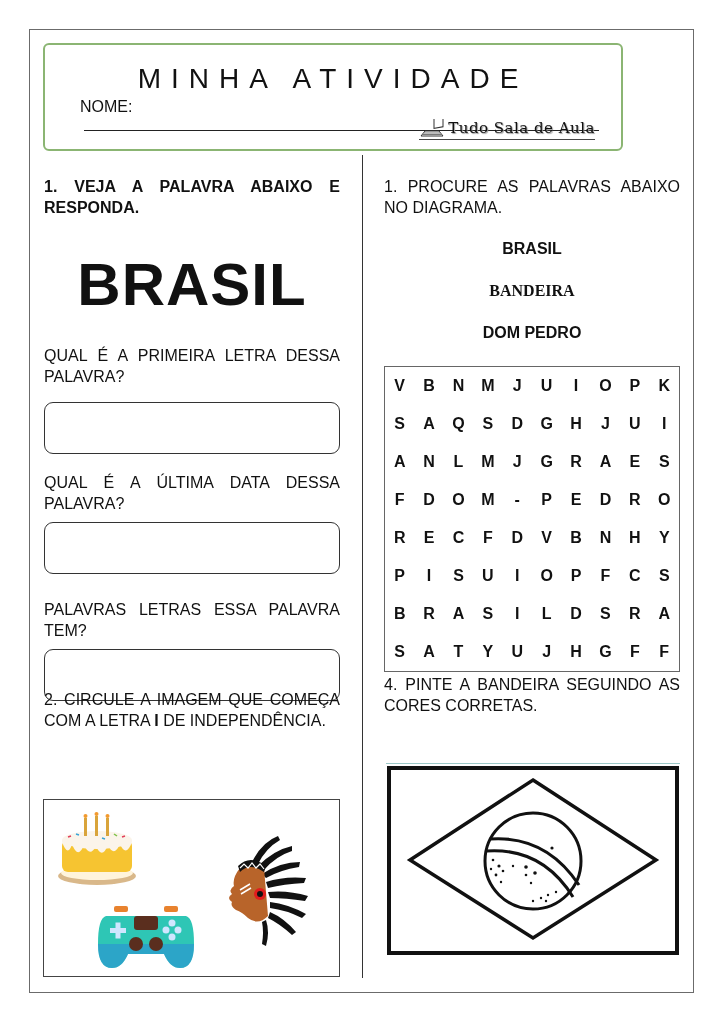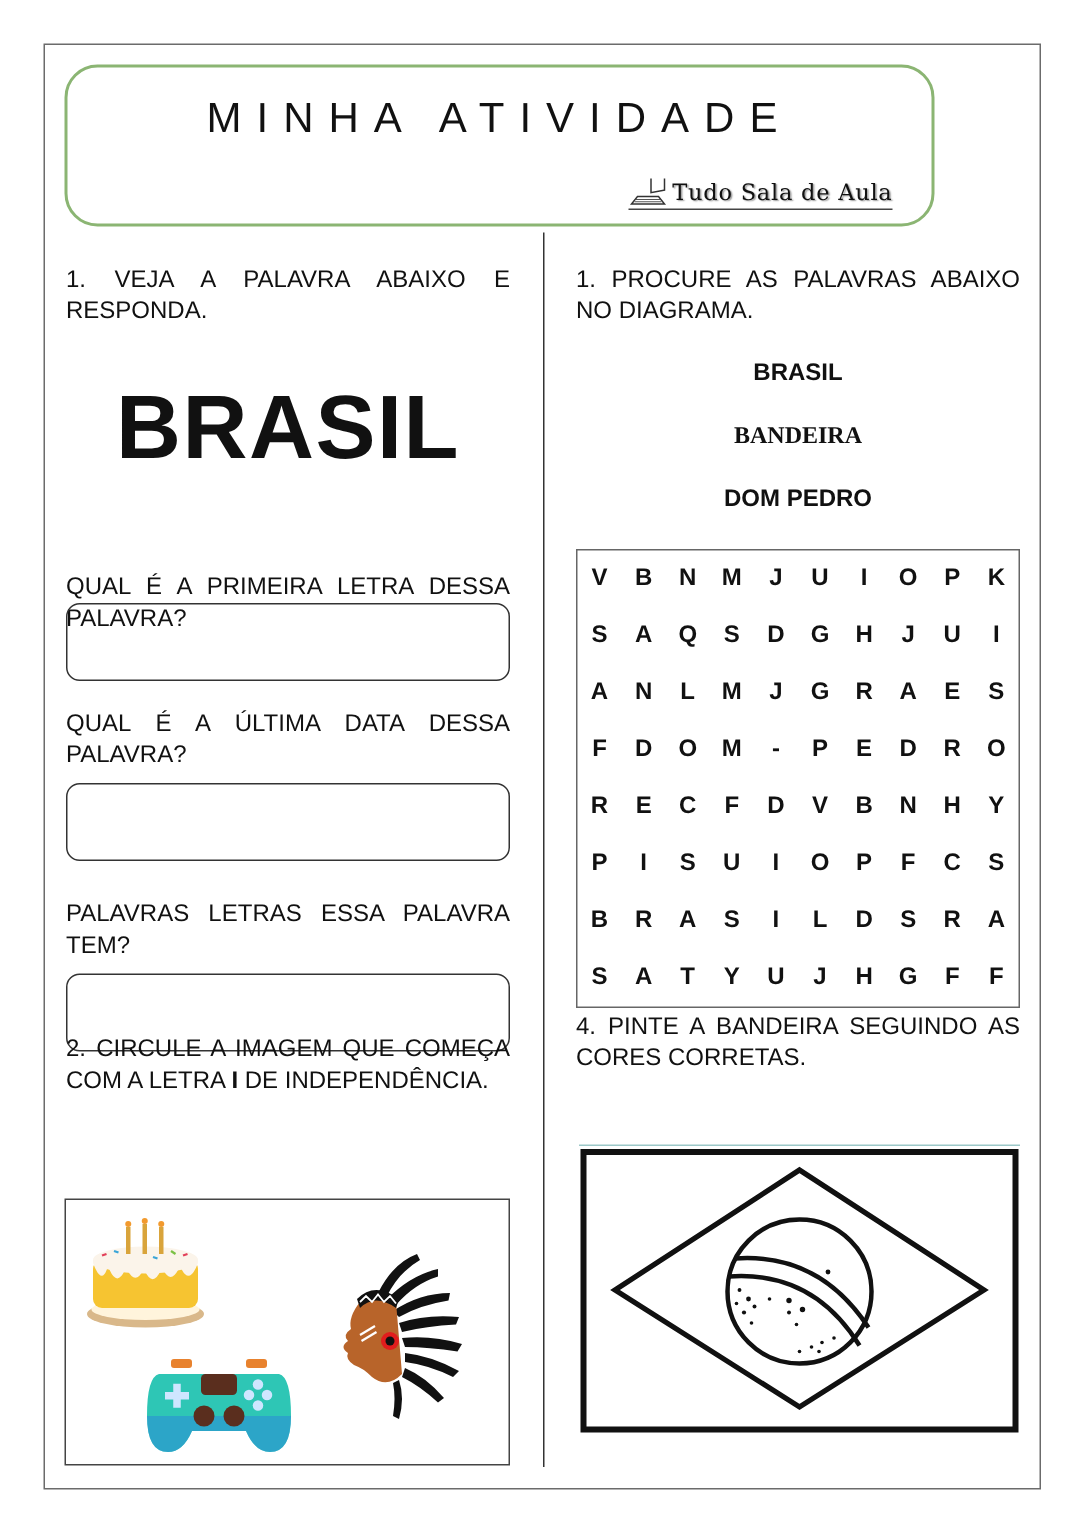--- a/index.html
+++ b/index.html
@@ -1,21 +1,21 @@
 <!DOCTYPE html>
 <html><head>
   <meta charset="utf-8">
   <style>
     html, body { margin: 0; padding: 0; background: #ffffff; }
     body { width: 724px; height: 1024px; position: relative; overflow: hidden;
            font-family: "Liberation Sans", sans-serif; color: #111; }
     .page-border { position: absolute; left: 29px; top: 29px; width: 665px; height: 964px;
                    border: 1px solid #6b6b6b; box-sizing: border-box; }
     .header-box { position: absolute; left: 43px; top: 43px; width: 580px; height: 108px;
-                  border: 2px solid #8bb573; border-radius: 22px; box-sizing: border-box; }
+                  border: 2px solid #8bb573; border-radius: 6px; box-sizing: border-box; }
     .header-title { position: absolute; left: 0; right: 0; top: 18px; text-align: center;
                     font-size: 28px; letter-spacing: 10px; font-weight: normal; }
     .header-line { position: absolute; font-size: 16px; }
     .name-line { left: 35px; top: 53px; }
     .date-line { left: 34px; top: 73px; }
     .name-rule { display: inline-block; width: 515px; border-bottom: 1px solid #222; margin-left: 4px; height: 14px; vertical-align: baseline; }
     .logo { position: absolute; right: 26px; top: 74px; display: flex; align-items: flex-end; gap: 3px; }
     .logo-text { font-family: "DejaVu Serif", serif; font-size: 15px; letter-spacing: 0.5px;
                  text-shadow: 1px 1px 1px #999; }
     .logo-underline { position: absolute; left: 0; right: 0; bottom: -3px; border-bottom: 1px solid #444; }
@@ -46,38 +46,41 @@
     .flag-rule { position: absolute; left: 386px; top: 763px; width: 294px; height: 1px; background: #9cc8c8; }
     .flag-svg { position: absolute; left: 386px; top: 765px; }
   </style>
 </head>
 <body>
 
 <div class="page-border"></div>
 
 <div class="header-box">
   <div class="header-title">MINHA ATIVIDADE</div>
+  <div class="header-line name-line">
+    <span>NOME:</span><span class="name-rule"></span>
+  </div>
   <div class="logo">
     <svg width="26" height="18" viewBox="0 0 26 18">
       <polygon points="2,17 24,17 20,12 6,12" fill="none" stroke="#333" stroke-width="1"></polygon>
       <line x1="5" y1="14" x2="21" y2="14" stroke="#555" stroke-width="0.8"></line>
       <line x1="4" y1="15.5" x2="22" y2="15.5" stroke="#555" stroke-width="0.8"></line>
       <rect x="15" y="1" width="9" height="11" fill="none" stroke="#333" stroke-width="1" transform="skewY(-10)"></rect>
     </svg>
     <span class="logo-text">Tudo Sala de Aula</span>
     <div class="logo-underline"></div>
   </div>
 </div>
 
 <div class="col-divider"></div>
 
-<div class="q-text left-col" style="top:176px;">1. VEJA A PALAVRA ABAIXO E RESPONDA.</div>
+<div class="q-text left-col" style="top:176px;font-weight:bold;">1. VEJA A PALAVRA ABAIXO E RESPONDA.</div>
 <div class="big-word">BRASIL</div>
 
-<div class="q-text left-col" style="top:345px;margin-top:36px;">QUAL É A PRIMEIRA LETRA DESSA PALAVRA?</div>
+<div class="q-text left-col" style="top:345px;">QUAL É A PRIMEIRA LETRA DESSA PALAVRA?</div>
 <div class="answer-box" style="top:402px;"></div>
 
 <div class="q-text left-col" style="top:472px;">QUAL É A ÚLTIMA DATA DESSA PALAVRA?</div>
 <div class="answer-box" style="top:522px;"></div>
 
 <div class="q-text left-col" style="top:599px;">PALAVRAS LETRAS ESSA PALAVRA TEM?</div>
 <div class="answer-box" style="top:649px;"></div>
 
 <div class="q-text left-col" style="top:689px;"><span>2. CIRCULE A IMAGEM QUE COMEÇA COM A LETRA </span><b>I</b><span> DE INDEPENDÊNCIA.</span></div>
 

